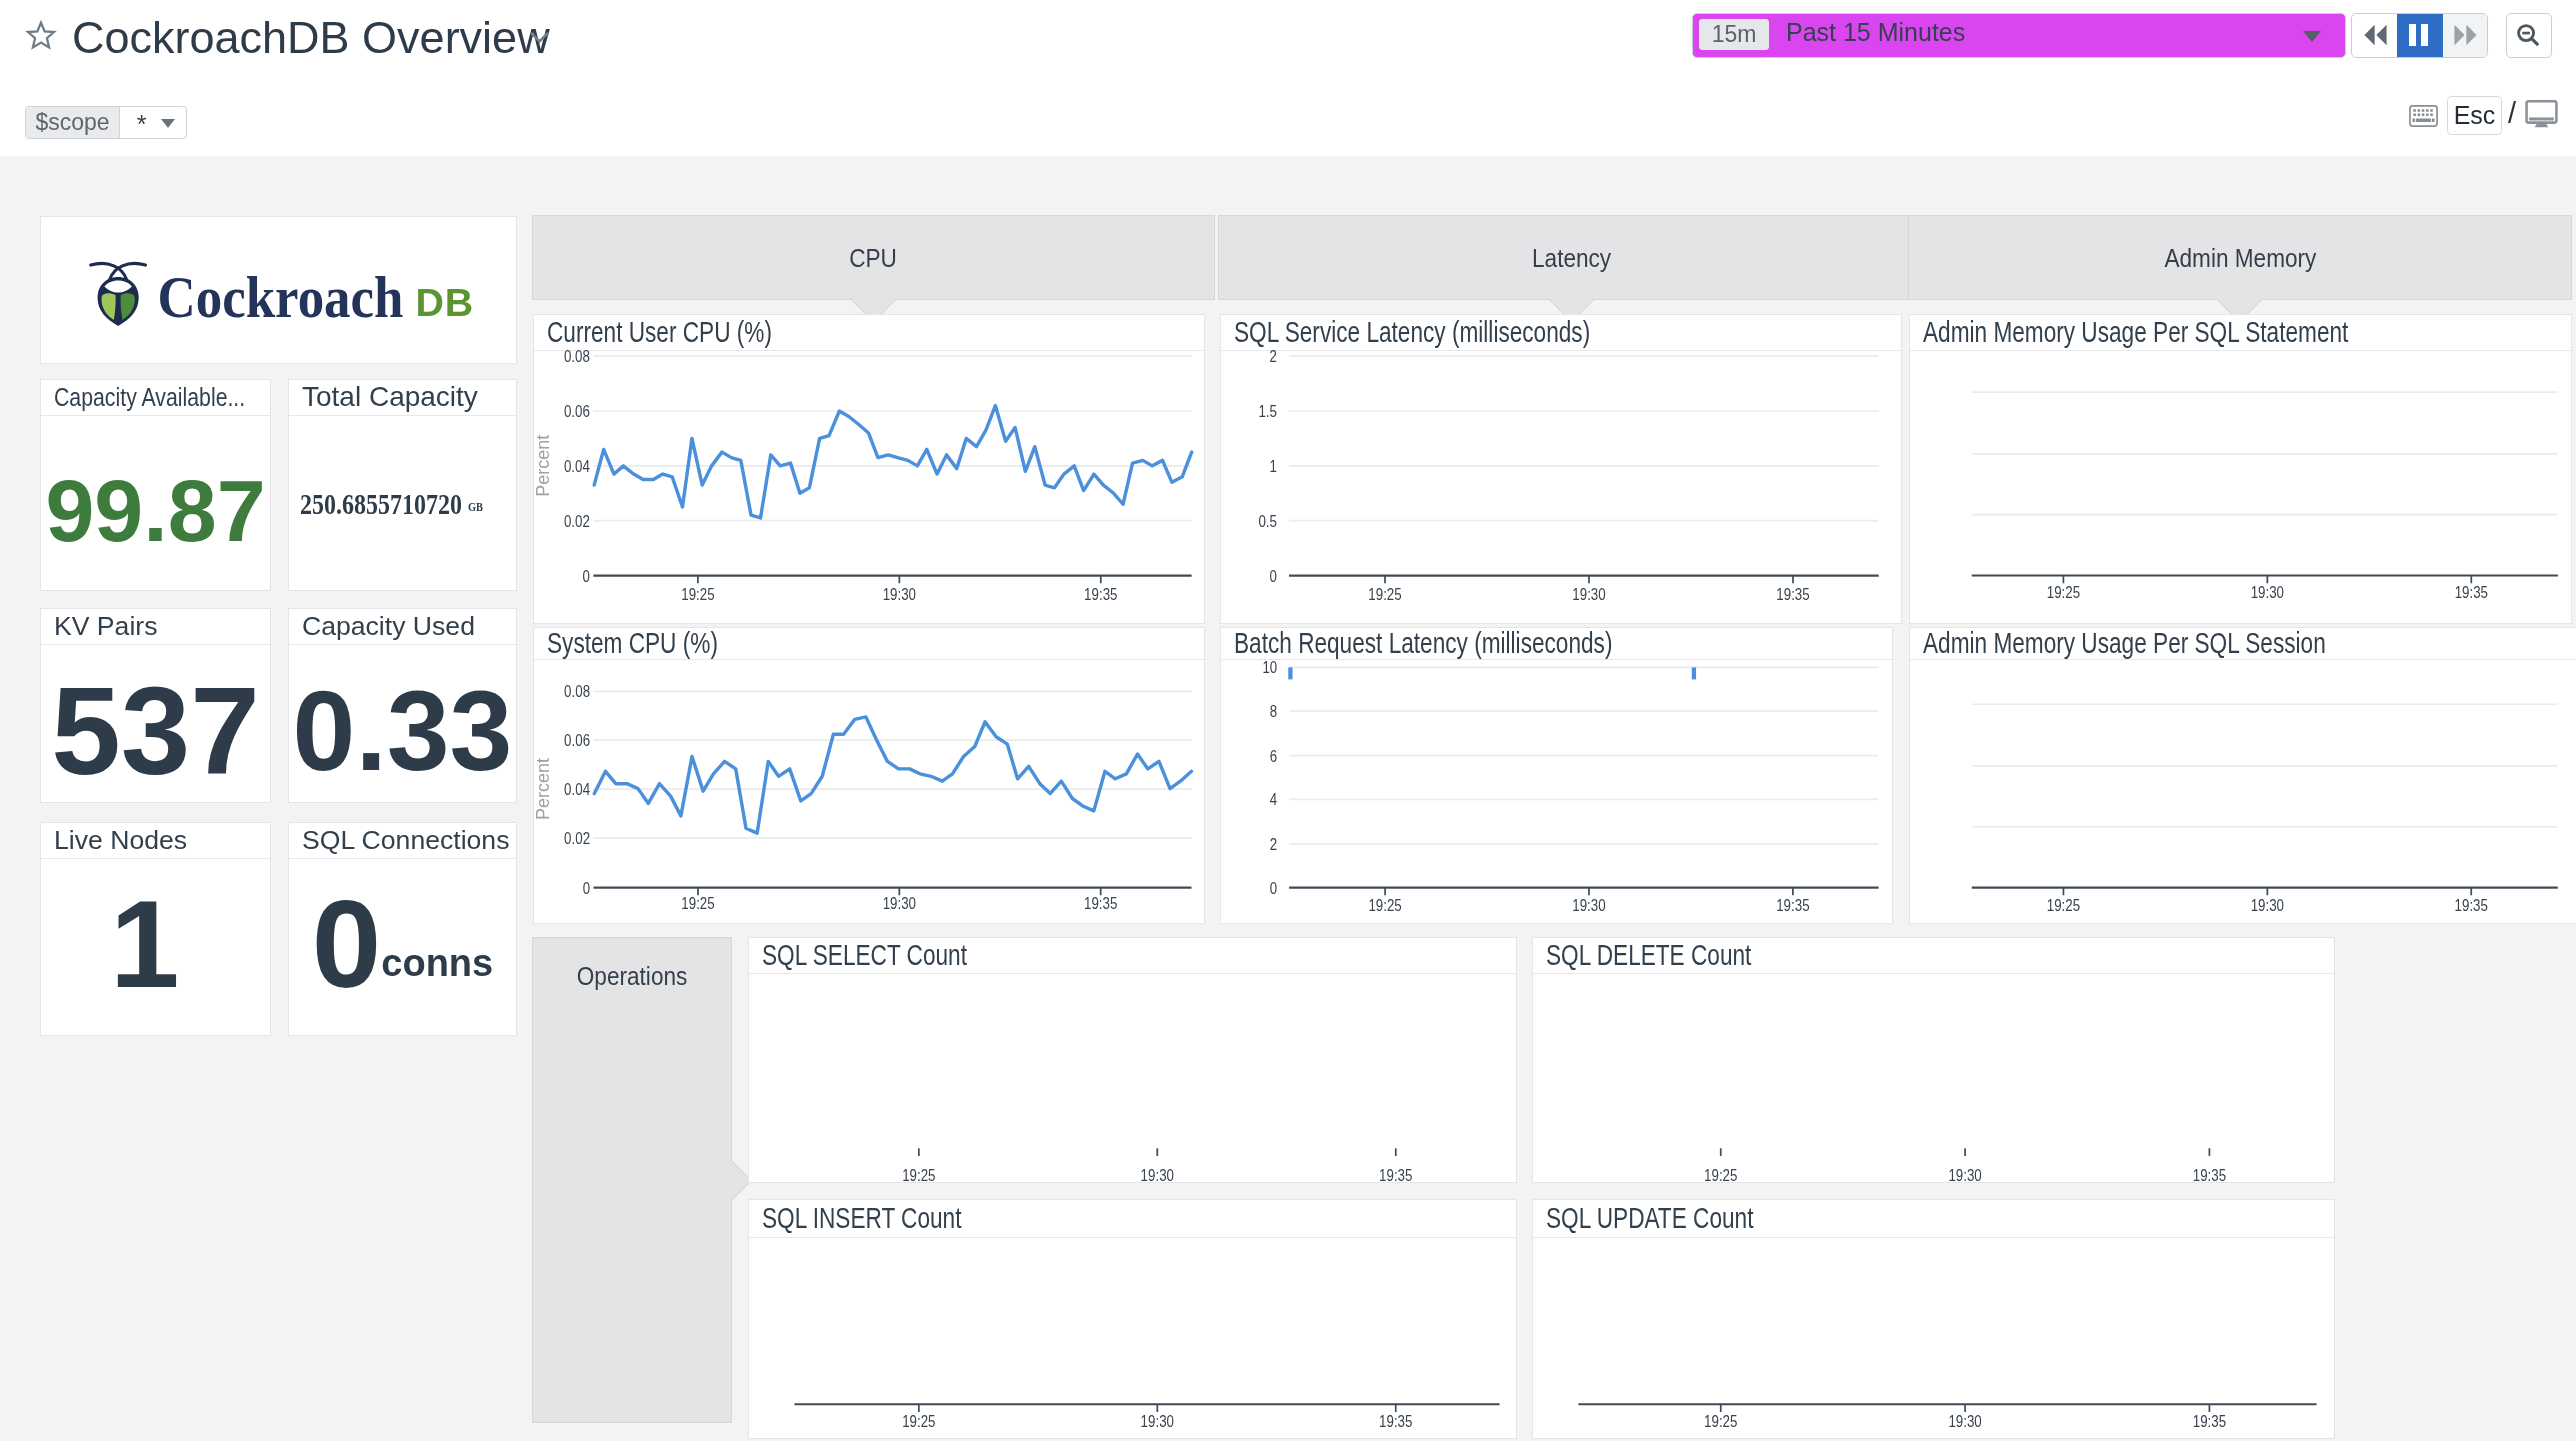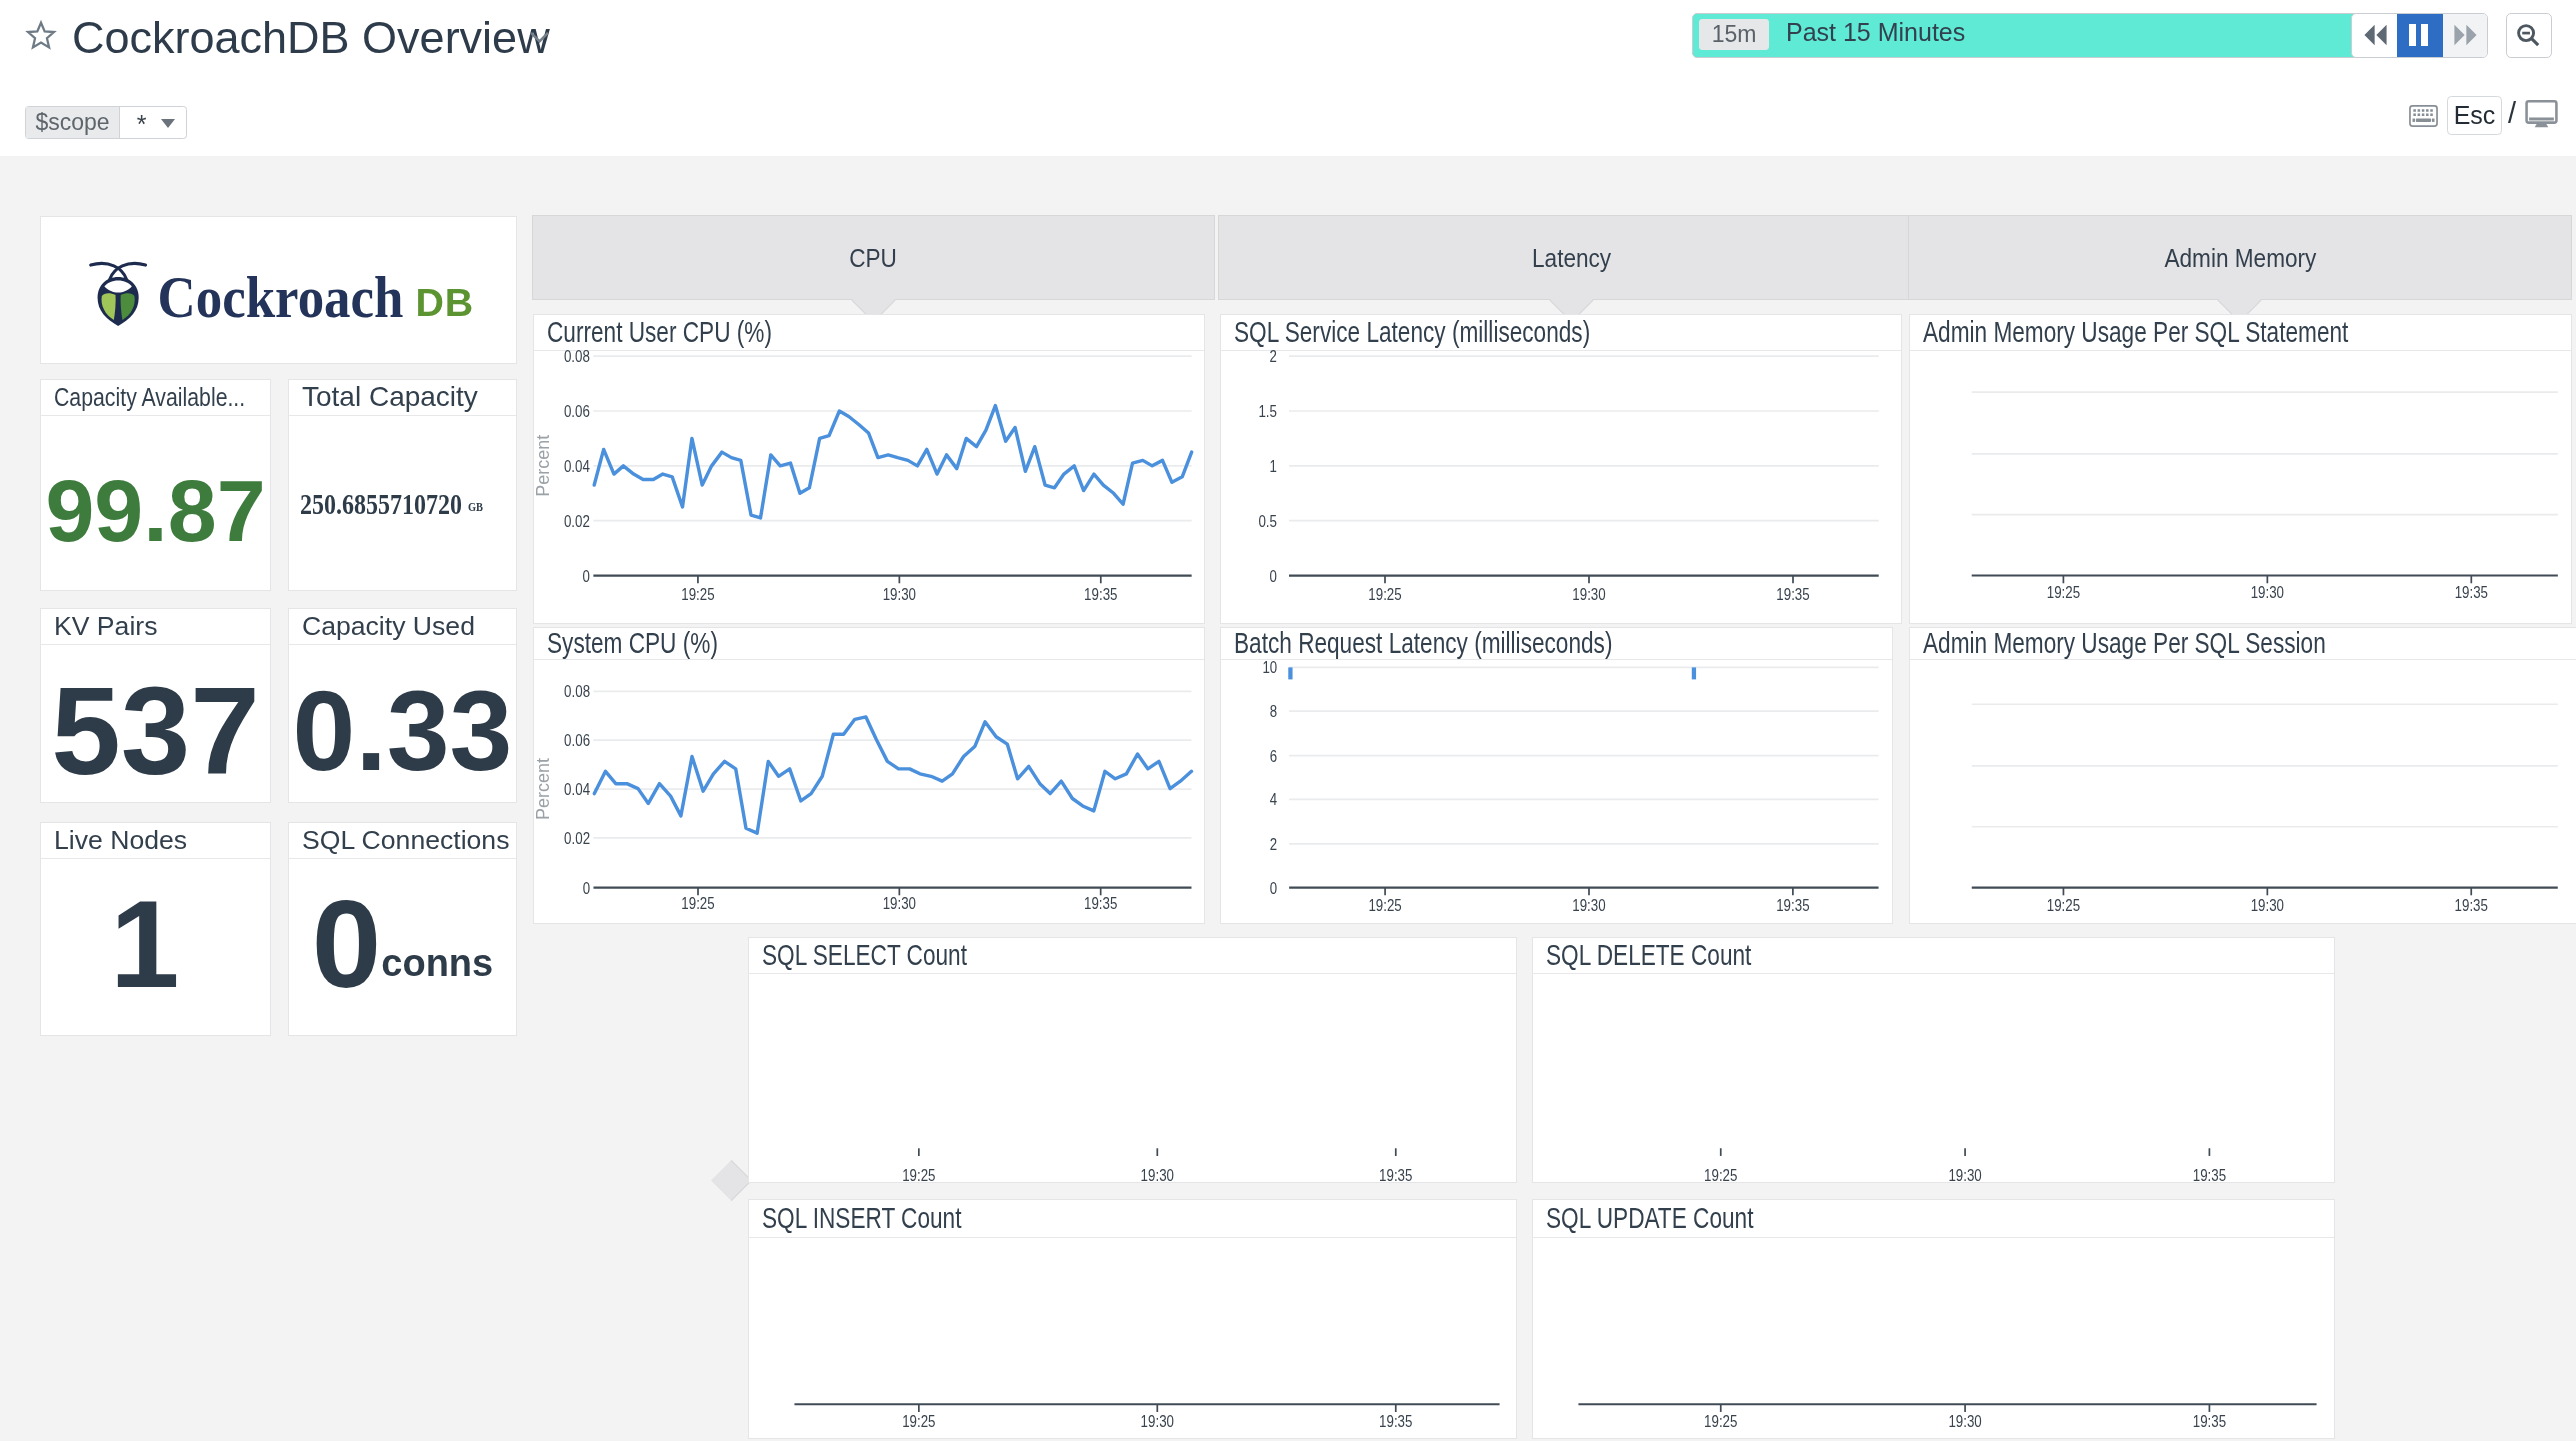--- a/index.html
+++ b/index.html
@@ -23,21 +23,21 @@
 <body>
 <div id="page">
 <div id="topbar">
   <svg width="34" height="34" style="position:absolute;left:24px;top:19px;" viewBox="0 0 24 24">
         <path d="M12 2.6l2.6 6.1 6.6.5-5 4.4 1.5 6.5L12 16.6 6.3 20.1 7.8 13.6l-5-4.4 6.6-.5z" fill="none" stroke="#6e7a85" stroke-width="1.6"></path>
       </svg>
   <div style="position:absolute;left:72px;top:12px;font-size:45px;color:#2d3b4a;">CockroachDB Overview</div>
   <svg width="29" height="29" style="position:absolute;left:525px;top:22px;" viewBox="0 0 24 24">
         <path d="M5 9l7 7 7-7" fill="none" stroke="#75808b" stroke-width="2.2"></path>
       </svg>
-  <div style="position:absolute;left:1692px;top:13px;width:717px;height:45px;background:#5eead4;border:1.7px solid #c9cdd1;border-radius:5.1px;">
+  <div style="position:absolute;left:1692px;top:13px;width:654px;height:45px;background:#d946ef;border:1.7px solid #c9cdd1;border-radius:5.1px;">
     <div style="position:absolute;left:6px;top:5.1px;width:70px;height:31px;background:#e6e7e9;border-radius:3.4px;color:#5a6169;font-size:23px;text-align:center;line-height:31px;">15m</div>
     <div style="position:absolute;left:93px;top:4.3px;font-size:25px;color:#33414f;">Past 15 Minutes</div>
     <div style="position:absolute;right:24px;top:17px;width:0;height:0;border-left:9.4px solid transparent;border-right:9.4px solid transparent;border-top:11px solid #555e66;"></div>
   </div>
   <div style="position:absolute;left:2351px;top:13px;width:137px;height:45px;background:#fff;border:1.7px solid #c9cdd1;border-radius:5.1px;overflow:hidden;">
     <svg width="29" height="26" style="position:absolute;left:8.6px;top:7.7px;" viewBox="0 0 34 30">
           <path d="M16 3 L4 15 L16 27 Z M30 3 L18 15 L30 27 Z" fill="#5e6974"></path>
         </svg>
     <div style="position:absolute;left:45px;top:-1.7px;width:46px;height:48px;background:#2d6ec4;"></div>
     <div style="position:absolute;left:57px;top:10.3px;width:6.9px;height:21.4px;background:#fff;"></div>
@@ -251,20 +251,23 @@
         <line x1="72" y1="303" x2="756" y2="303" stroke="#404b56" stroke-width="2.5"></line>
         <line x1="179" y1="303" x2="179" y2="312" stroke="#404b56" stroke-width="2"></line>
         <line x1="417" y1="303" x2="417" y2="312" stroke="#404b56" stroke-width="2"></line>
         <line x1="655" y1="303" x2="655" y2="312" stroke="#404b56" stroke-width="2"></line>
         <text x="179" y="330" font-size="20" fill="#39434e" text-anchor="middle" textLength="38.9" lengthAdjust="spacingAndGlyphs">19:25</text>
         <text x="417" y="330" font-size="20" fill="#39434e" text-anchor="middle" textLength="38.9" lengthAdjust="spacingAndGlyphs">19:30</text>
         <text x="655" y="330" font-size="20" fill="#39434e" text-anchor="middle" textLength="38.9" lengthAdjust="spacingAndGlyphs">19:35</text>
       </svg>
     </div>
 
+<div class="ghead" style="left:532px;top:937px;width:200px;height:486px;">
+      <div style="margin-top:23px;"><span class="sqc">Operations</span></div>
+    </div>
 <div class="gpr" style="left:717px;top:1166px;"></div>
 
 <div class="card" id="cS" style="left:748px;top:937px;width:769px;height:246px;">
       <div class="ctitle"><span class="sq">SQL SELECT Count</span></div>
       <svg width="766" height="243" style="position:absolute;left:0;top:0;" viewBox="0 0 893 283">
         <line x1="198" y1="245" x2="198" y2="254" stroke="#404b56" stroke-width="2"></line>
         <line x1="476" y1="245" x2="476" y2="254" stroke="#404b56" stroke-width="2"></line>
         <line x1="754" y1="245" x2="754" y2="254" stroke="#404b56" stroke-width="2"></line>
         <text x="198" y="283" font-size="20" fill="#39434e" text-anchor="middle" textLength="38.9" lengthAdjust="spacingAndGlyphs">19:25</text>
         <text x="476" y="283" font-size="20" fill="#39434e" text-anchor="middle" textLength="38.9" lengthAdjust="spacingAndGlyphs">19:30</text>

